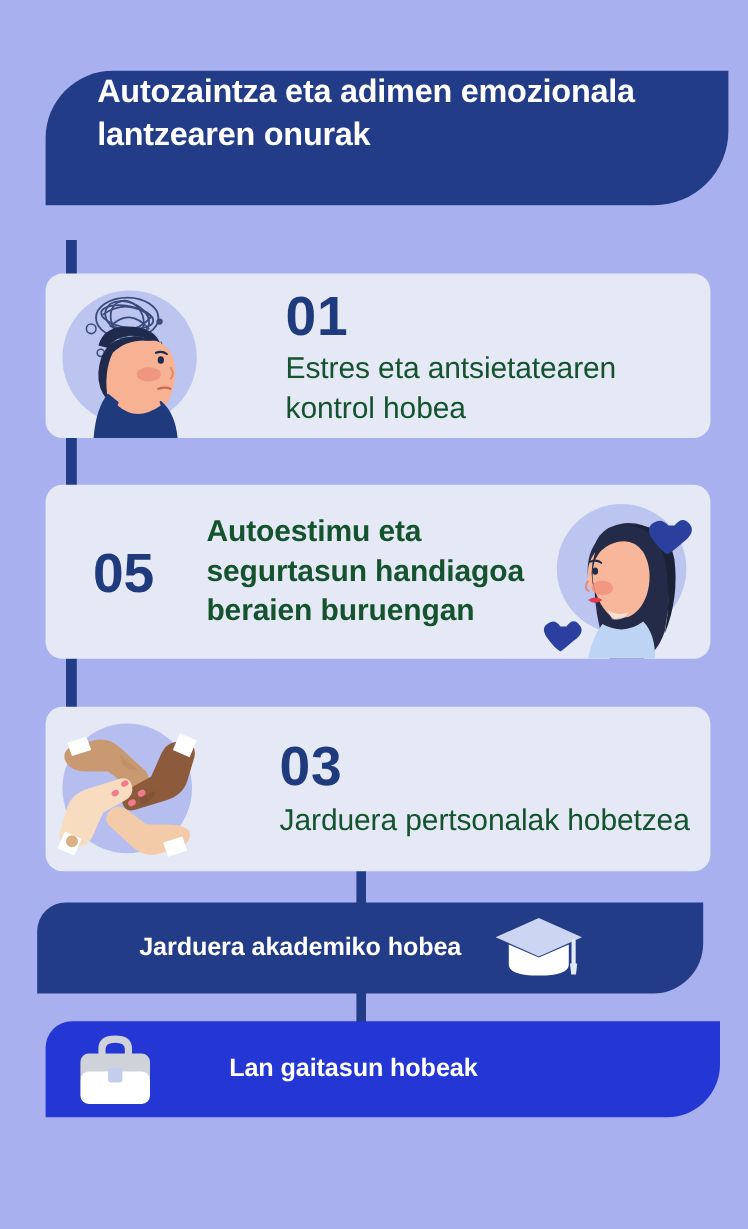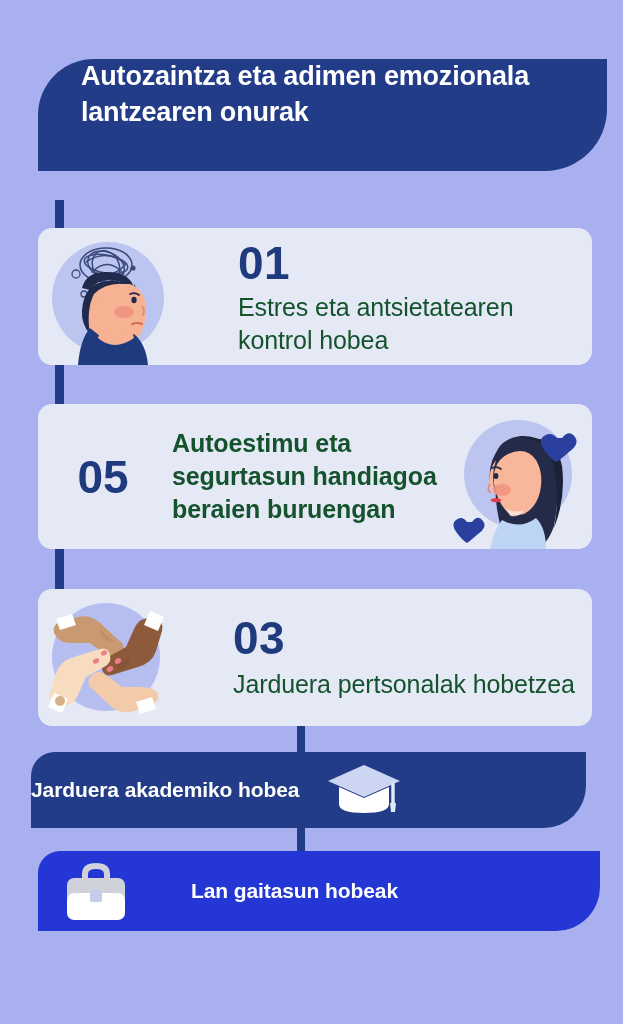--- a/index.html
+++ b/index.html
@@ -117,21 +117,21 @@
     width:562px; height:80px;
     background:#2436d4;
     border-radius:22px 0 44px 0;
   }
   .banner-label {
     color:#ffffff;
     font-size:21px;
     font-weight:bold;
     letter-spacing:-0.1px;
   }
-  #banner-academic .banner-label { }
+  #banner-academic .banner-label { margin-left:85px; }
   #banner-academic .icon-slot { margin-left:26px; }
   #banner-work .icon-slot { margin-left:25px; }
   #banner-work .banner-label { margin-left:62px; }
 
   .icon-slot { display:flex; align-items:center; }
 </style>
 </head>
 <body>
 
 <div id="poster">

